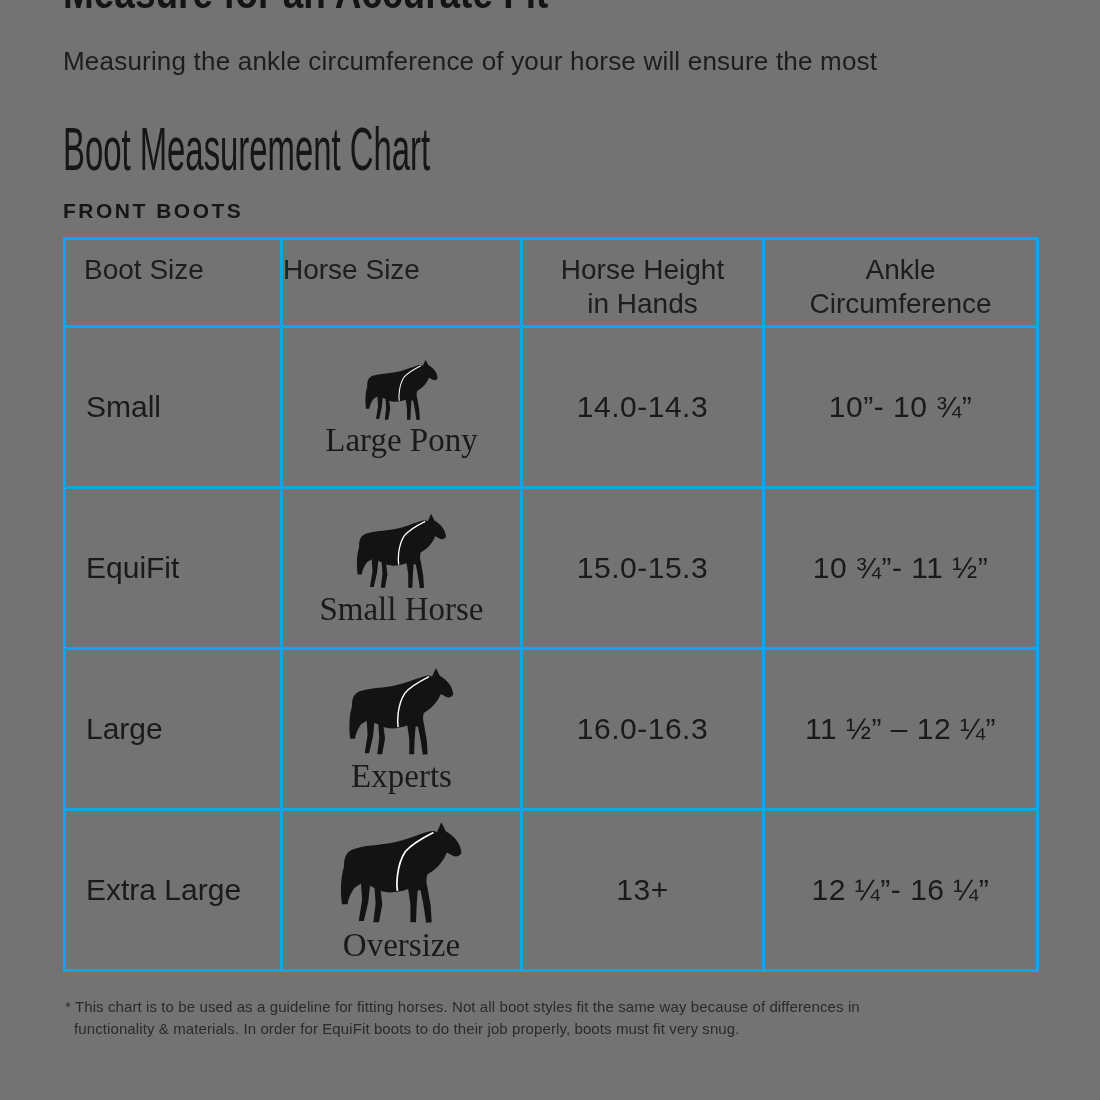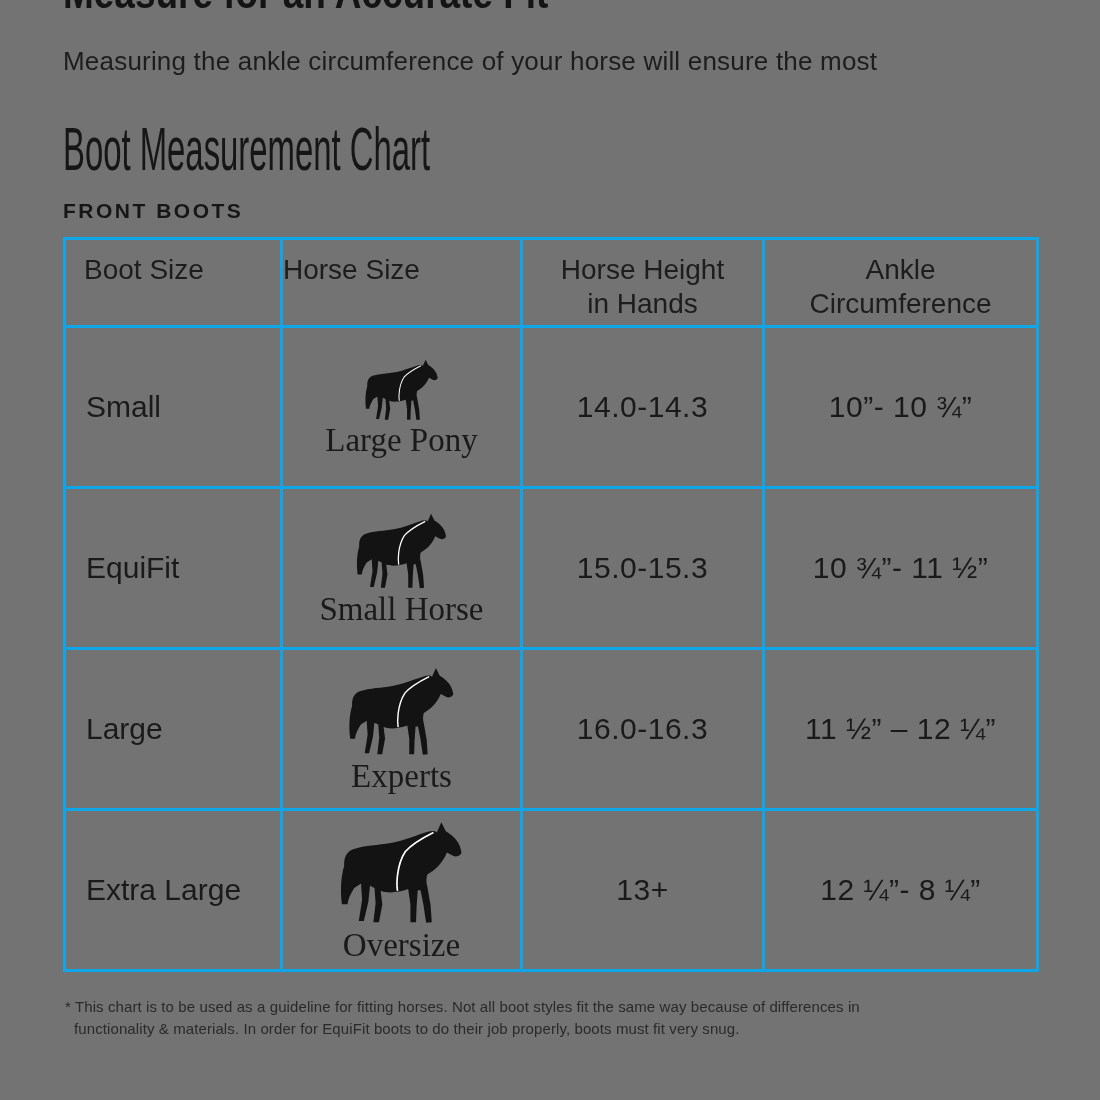--- a/index.html
+++ b/index.html
@@ -156,21 +156,21 @@
         <td class="c1">Extra Large</td>
         <td class="c2">
           <div class="horsebox">
             <svg class="horse h-s3" viewBox="0 0 130 95">
                 <use href="#horse-symbol"></use>
               </svg>
             <div class="horselabel">Oversize</div>
           </div>
         </td>
         <td class="c3">13+</td>
-        <td class="c4">12 ¼”- 8 ¼”</td>
+        <td class="c4">12 ¼”- 16 ¼”</td>
       </tr>
 
     </tbody>
   </table>
 
   <div class="footnote">
     <div class="l1">* This chart is to be used as a guideline for fitting horses. Not all boot styles fit the same way because of differences in</div>
     <div class="l2">functionality &amp; materials. In order for EquiFit boots to do their job properly, boots must fit very snug.</div>
   </div>
 

